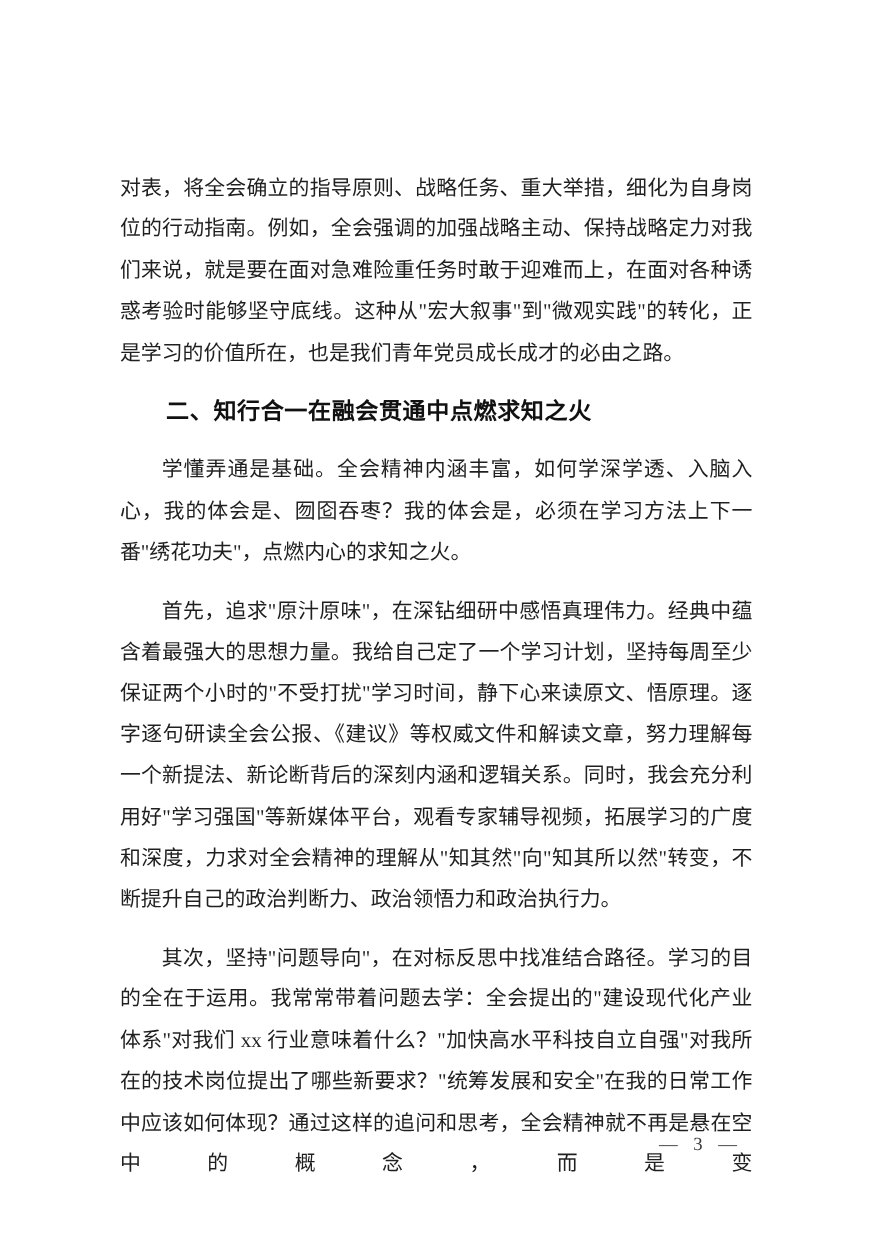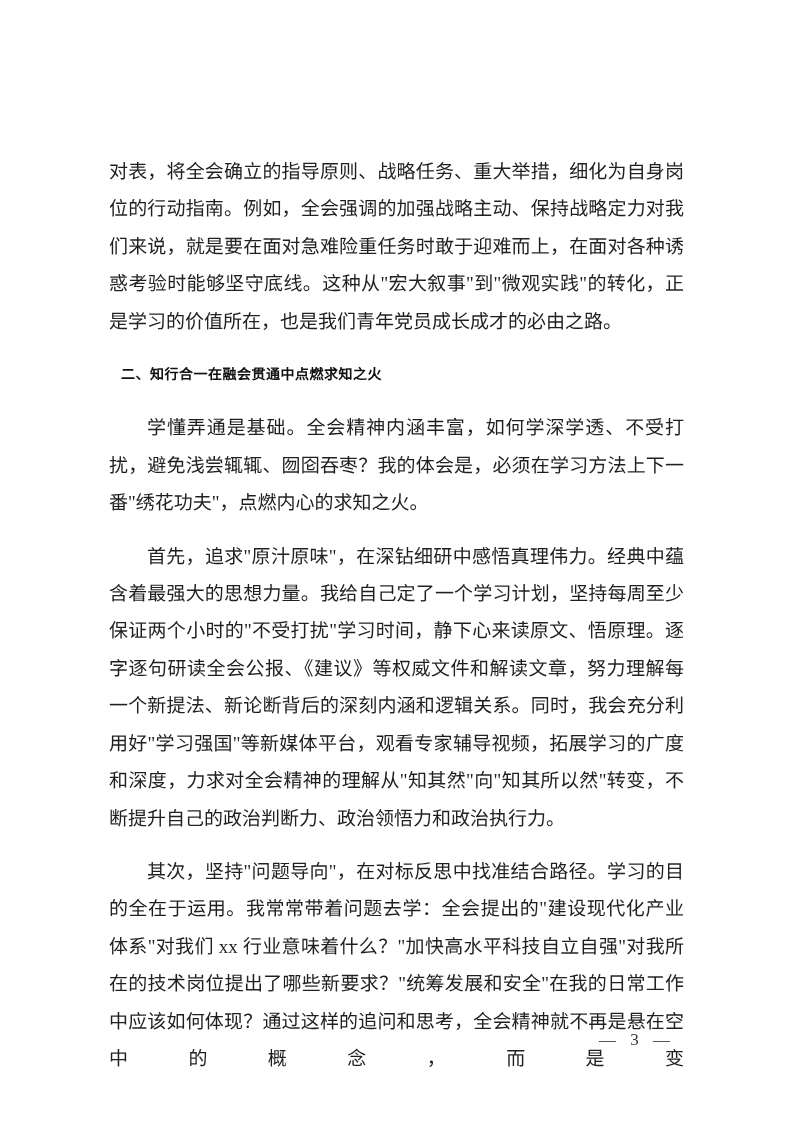--- a/index.html
+++ b/index.html
@@ -31,24 +31,24 @@
     word-break: break-all;
   }
   .para.no-indent {
     text-indent: 0;
   }
   .para.continues {
     
     text-align-last: justify;
   }
   .section-heading {
-    margin: 0;
+    margin: 16px;
     font-family: "Liberation Sans", "DejaVu Sans", sans-serif;
     font-weight: 700;
-    font-size: 14px;
+    font-size: 21px;
     line-height: 37.4px;
     color: #111111;
     text-indent: 2em;
     letter-spacing: 0.5px;
   }
   .page-footer {
     position: absolute;
     top: 1028px;
     right: 123px;
     font-family: "Liberation Serif", "DejaVu Serif", serif;
@@ -59,18 +59,18 @@
     white-space: nowrap;
   }
 </style>
 </head>
 <body>
 
 <div class="page">
   <div class="doc-content">
     <p class="para no-indent">对表，将全会确立的指导原则、战略任务、重大举措，细化为自身岗位的行动指南。例如，全会强调的加强战略主动、保持战略定力对我们来说，就是要在面对急难险重任务时敢于迎难而上，在面对各种诱惑考验时能够坚守底线。这种从"宏大叙事"到"微观实践"的转化，正是学习的价值所在，也是我们青年党员成长成才的必由之路。</p>
     <h2 class="section-heading">二、知行合一在融会贯通中点燃求知之火</h2>
-    <p class="para">学懂弄通是基础。全会精神内涵丰富，如何学深学透、不受打扰，避免浅尝辄辄、囫囵吞枣？我的体会是，必须在学习方法上下一番"绣花功夫"，点燃内心的求知之火。</p>
+    <p class="para">学懂弄通是基础。全会精神内涵丰富，如何学深学透、入脑入心，我的体会是、囫囵吞枣？我的体会是，必须在学习方法上下一番"绣花功夫"，点燃内心的求知之火。</p>
     <p class="para">首先，追求"原汁原味"，在深钻细研中感悟真理伟力。经典中蕴含着最强大的思想力量。我给自己定了一个学习计划，坚持每周至少保证两个小时的"不受打扰"学习时间，静下心来读原文、悟原理。逐字逐句研读全会公报、《建议》等权威文件和解读文章，努力理解每一个新提法、新论断背后的深刻内涵和逻辑关系。同时，我会充分利用好"学习强国"等新媒体平台，观看专家辅导视频，拓展学习的广度和深度，力求对全会精神的理解从"知其然"向"知其所以然"转变，不断提升自己的政治判断力、政治领悟力和政治执行力。</p>
     <p class="para continues">其次，坚持"问题导向"，在对标反思中找准结合路径。学习的目的全在于运用。我常常带着问题去学：全会提出的"建设现代化产业体系"对我们 xx 行业意味着什么？"加快高水平科技自立自强"对我所在的技术岗位提出了哪些新要求？"统筹发展和安全"在我的日常工作中应该如何体现？通过这样的追问和思考，全会精神就不再是悬在空中的概念，而是变</p>
   </div>
   <div class="page-footer">— 3 —</div>
 </div>
 
 </body></html>

